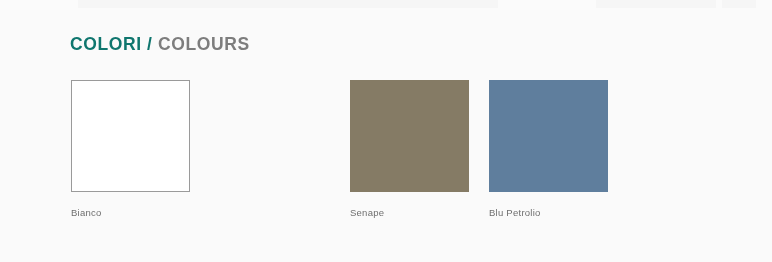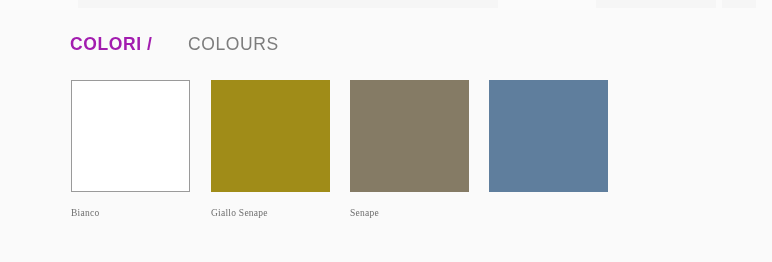--- a/index.html
+++ b/index.html
@@ -51,38 +51,36 @@
     font-size: 17.5px;
     line-height: 22px;
     letter-spacing: .6px;
     white-space: nowrap;
   }
   .title-strong {
     font-weight: bold;
     color: #3b3b3b;
   }
   .title-light {
-    font-weight: normal;
+    font-weight: bold;
     color: #7d7d7d;
-    margin-left: 30px;
   }
 
   .swatch-row {
     position: absolute;
     left: 71px;
     top: 80px;
     width: 662px;
     height: 135px;
   }
 
   .swatch-cell {
     position: absolute;
     top: 0;
     width: 139px;
-    font-family: Liberation Serif, serif;
   }
 
   .swatch-chip {
     width: 119px;
     height: 112px;
     box-sizing: border-box;
   }
   .swatch-chip.bordered {
     border: 1px solid #9a9a9a;
   }
@@ -101,40 +99,37 @@
 
 <div class="top-cut-strip">
   <div class="top-cut-ghost ghost-a"></div>
   <div class="top-cut-ghost ghost-b"></div>
   <div class="top-cut-ghost ghost-c"></div>
 </div>
 
 <div class="panel">
 
   <div class="section-title">
-    <span class="title-strong" style="color: #a21caf;">COLORI /</span>
+    <span class="title-strong" style="color: #0f766e;">COLORI /</span>
     <span class="title-light" style="color: rgb(125, 125, 125);">COLOURS</span>
   </div>
 
   <div class="swatch-row">
 
     <div class="swatch-cell" style="left:0px">
       <div class="swatch-chip bordered" style="background:#ffffff"></div>
       <div class="swatch-label">Bianco</div>
     </div>
 
-    <div class="swatch-cell" style="left:140px">
-      <div class="swatch-chip" style="background:#a08c18"></div>
-      <div class="swatch-label">Giallo Senape</div>
-    </div>
 
     <div class="swatch-cell" style="left:279px">
       <div class="swatch-chip" style="background:#857b65"></div>
       <div class="swatch-label">Senape</div>
     </div>
 
     <div class="swatch-cell" style="left:418px">
       <div class="swatch-chip" style="background:#5f7e9d"></div>
+      <div class="swatch-label">Blu Petrolio</div>
     </div>
 
 
   </div>
 </div>
 
 </body></html>

